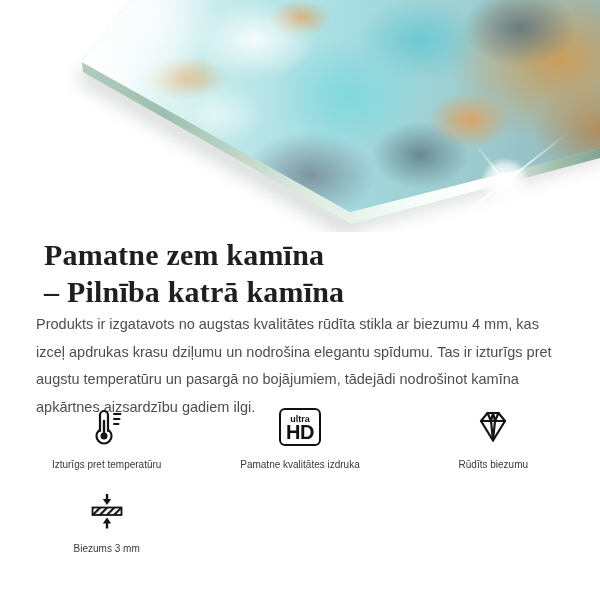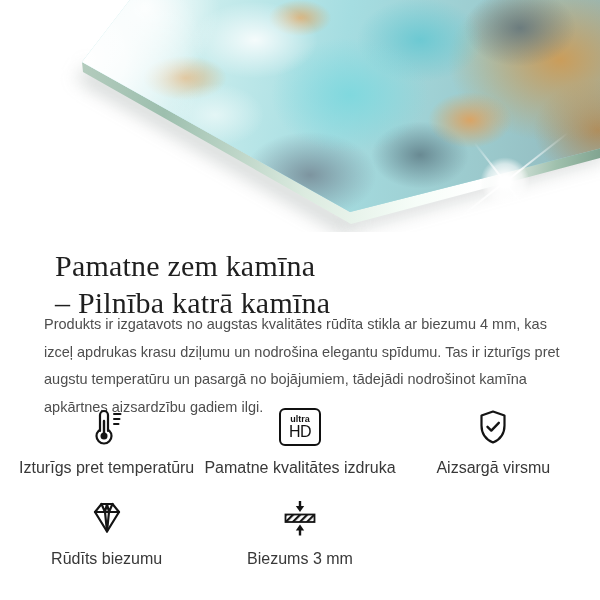--- a/index.html
+++ b/index.html
@@ -36,35 +36,35 @@
   .sparkle{position:absolute;left:425px;top:102px;width:160px;height:160px;pointer-events:none;}
   .sparkle::before{content:"";position:absolute;left:0;top:79px;width:160px;height:2px;
     background:linear-gradient(90deg,transparent,rgba(255,255,255,0.95) 44%,#fff 50%,rgba(255,255,255,0.95) 56%,transparent);
     transform:rotate(-38deg);}
   .sparkle::after{content:"";position:absolute;left:30px;top:79px;width:100px;height:2px;
     background:linear-gradient(90deg,transparent,#fff 50%,transparent);transform:rotate(52deg);}
   .sparkle .glow{position:absolute;left:45px;top:45px;width:70px;height:70px;
     background:radial-gradient(circle, rgba(255,255,255,1) 0 6px, rgba(255,255,255,0.6) 18px, rgba(255,255,255,0) 50%);}
 
   
-  .headline{position:absolute;left:40px;top:232px;margin:15px;font-family:"Liberation Serif",serif;
-    font-weight:400;font-size:30px;line-height:37px;color:#1f1f1f;letter-spacing:0.2px;}
-  .description{position:absolute;left:44px;top:311px;margin:0;width:524px;
+  .headline{position:absolute;left:40px;top:232px;margin:4px;font-family:"Liberation Serif",serif;
+    font-weight:700;font-size:30px;line-height:37px;color:#1f1f1f;letter-spacing:0.2px;}
+  .description{position:absolute;left:36px;top:311px;margin:0;width:524px;
     font-size:14.5px;line-height:27.5px;color:#4e4e4e;}
 
   
   .features{position:absolute;left:10px;top:404px;width:580px;display:grid;
     grid-template-columns:repeat(3,1fr);row-gap:18px;}
   .feature{display:flex;flex-direction:column;align-items:center;}
   .icon-box{height:46px;display:flex;align-items:center;justify-content:center;}
-  .feature-label{margin-top:9px;font-size:16px;color:#383838;}
+  .feature-label{margin-top:9px;font-size:10px;color:#383838;}
   .icon-uhd{width:38px;height:34px;border:2.5px solid #111;border-radius:6px;display:flex;
     flex-direction:column;align-items:center;justify-content:center;color:#111;}
   .uhd-top{font-size:9px;font-weight:700;line-height:10px;}
-  .uhd-bottom{font-size:16px;font-weight:400;line-height:16px;letter-spacing:-0.5px;}
+  .uhd-bottom{font-size:20px;font-weight:700;line-height:16px;letter-spacing:-0.5px;}
   .icon-bevel{width:40px;height:34px;clip-path:polygon(100% 0,100% 100%,0 100%);
     background:repeating-linear-gradient(135deg,#141414 0 4px,transparent 4px 9.5px);}
   svg{display:block;}
 </style>
 </head>
 <body>
 
 <div class="page">
 
   <div class="hero">
@@ -106,31 +106,20 @@
     <div class="feature">
       <div class="icon-box">
         <div class="icon-uhd">
           <span class="uhd-top">ultra</span>
           <span class="uhd-bottom">HD</span>
         </div>
       </div>
       <div class="feature-label">Pamatne kvalitātes izdruka</div>
     </div>
 
-    <div class="feature">
-      <div class="icon-box">
-        <svg width="40" height="40" viewBox="0 0 40 40">
-          <g fill="none" stroke="#141414" stroke-width="2.2" stroke-linecap="round" stroke-linejoin="round">
-            <path d="M20 4.5 L31.5 8.5 V18.5 C31.5 27.5 26.5 32.8 20 35.5 C13.5 32.8 8.5 27.5 8.5 18.5 V8.5 Z"></path>
-            <path d="M14.5 19.8 L18.3 23.6 L25.8 15.8" stroke-width="2.4"></path>
-          </g>
-        </svg>
-      </div>
-      <div class="feature-label">Aizsargā virsmu</div>
-    </div>
 
     <div class="feature">
       <div class="icon-box">
         <svg width="40" height="40" viewBox="0 0 40 40">
           <g fill="none" stroke="#141414" stroke-width="2.2" stroke-linecap="round" stroke-linejoin="round">
             <path d="M8 14 L14.5 6 H25.5 L32 14 L20 33.5 Z"></path>
             <path d="M8 14 H32"></path>
             <path d="M14.5 6 L18 14 L20 6 L22 14 L25.5 6"></path>
             <path d="M18 14 L20 33.5 L22 14"></path>
           </g>

